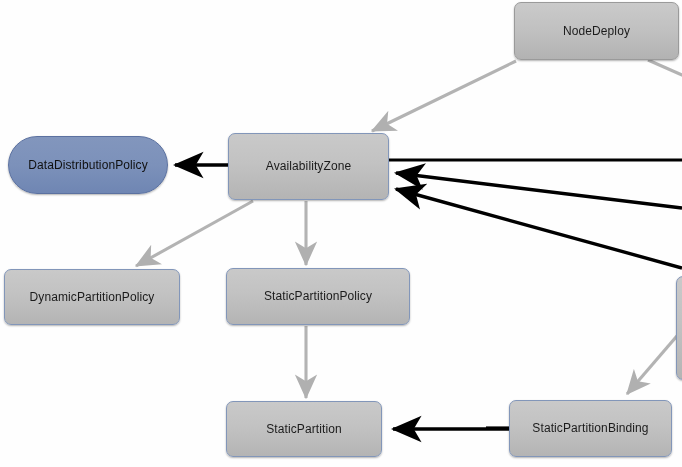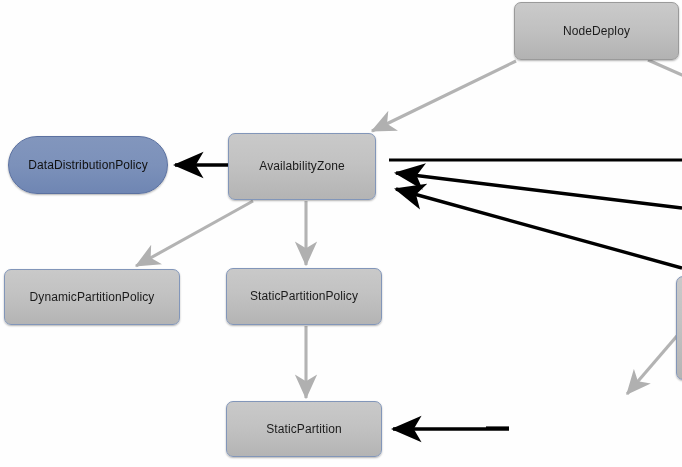--- a/index.html
+++ b/index.html
@@ -118,38 +118,41 @@
 
     <g>
       <path d="M486,428 L509,428" stroke="#000000" stroke-width="3.2" fill="none"></path>
     </g>
   </svg>
 
   <div class="node blue" style="left:8px; top:136px; width:160px; height:58px;border-radius:29px;">
     <span class="node-label">DataDistributionPolicy</span>
   </div>
 
-  <div class="node gray" style="left:228px; top:133px; width:148px; height:67px;">
+  <div class="node gray" style="left:228px; top:133px; width:161px; height:67px;">
     <span class="node-label">AvailabilityZone</span>
   </div>
 
   <div class="node gray-plain" style="left:514px; top:2px; width:165px; height:58px; border-radius:7px;">
     <span class="node-label">NodeDeploy</span>
   </div>
 
   <div class="node gray" style="left:4px; top:269px; width:176px; height:56px;">
     <span class="node-label">DynamicPartitionPolicy</span>
   </div>
 
-  <div class="node gray" style="left:226px; top:268px; width:156px; height:57px;">
+  <div class="node gray" style="left:226px; top:268px; width:184px; height:57px;">
     <span class="node-label">StaticPartitionPolicy</span>
   </div>
 
   <div class="node gray" style="left:226px; top:401px; width:156px; height:56px;">
     <span class="node-label">StaticPartition</span>
   </div>
 
+  <div class="node gray" style="left:509px; top:400px; width:163px; height:57px;">
+    <span class="node-label">StaticPartitionBinding</span>
+  </div>
 
   <div class="node gray" style="left:676px; top:276px; width:60px; height:104px; border-radius:7px;">
     <span class="node-label"></span>
   </div>
 
 </div>
 
 </body></html>

